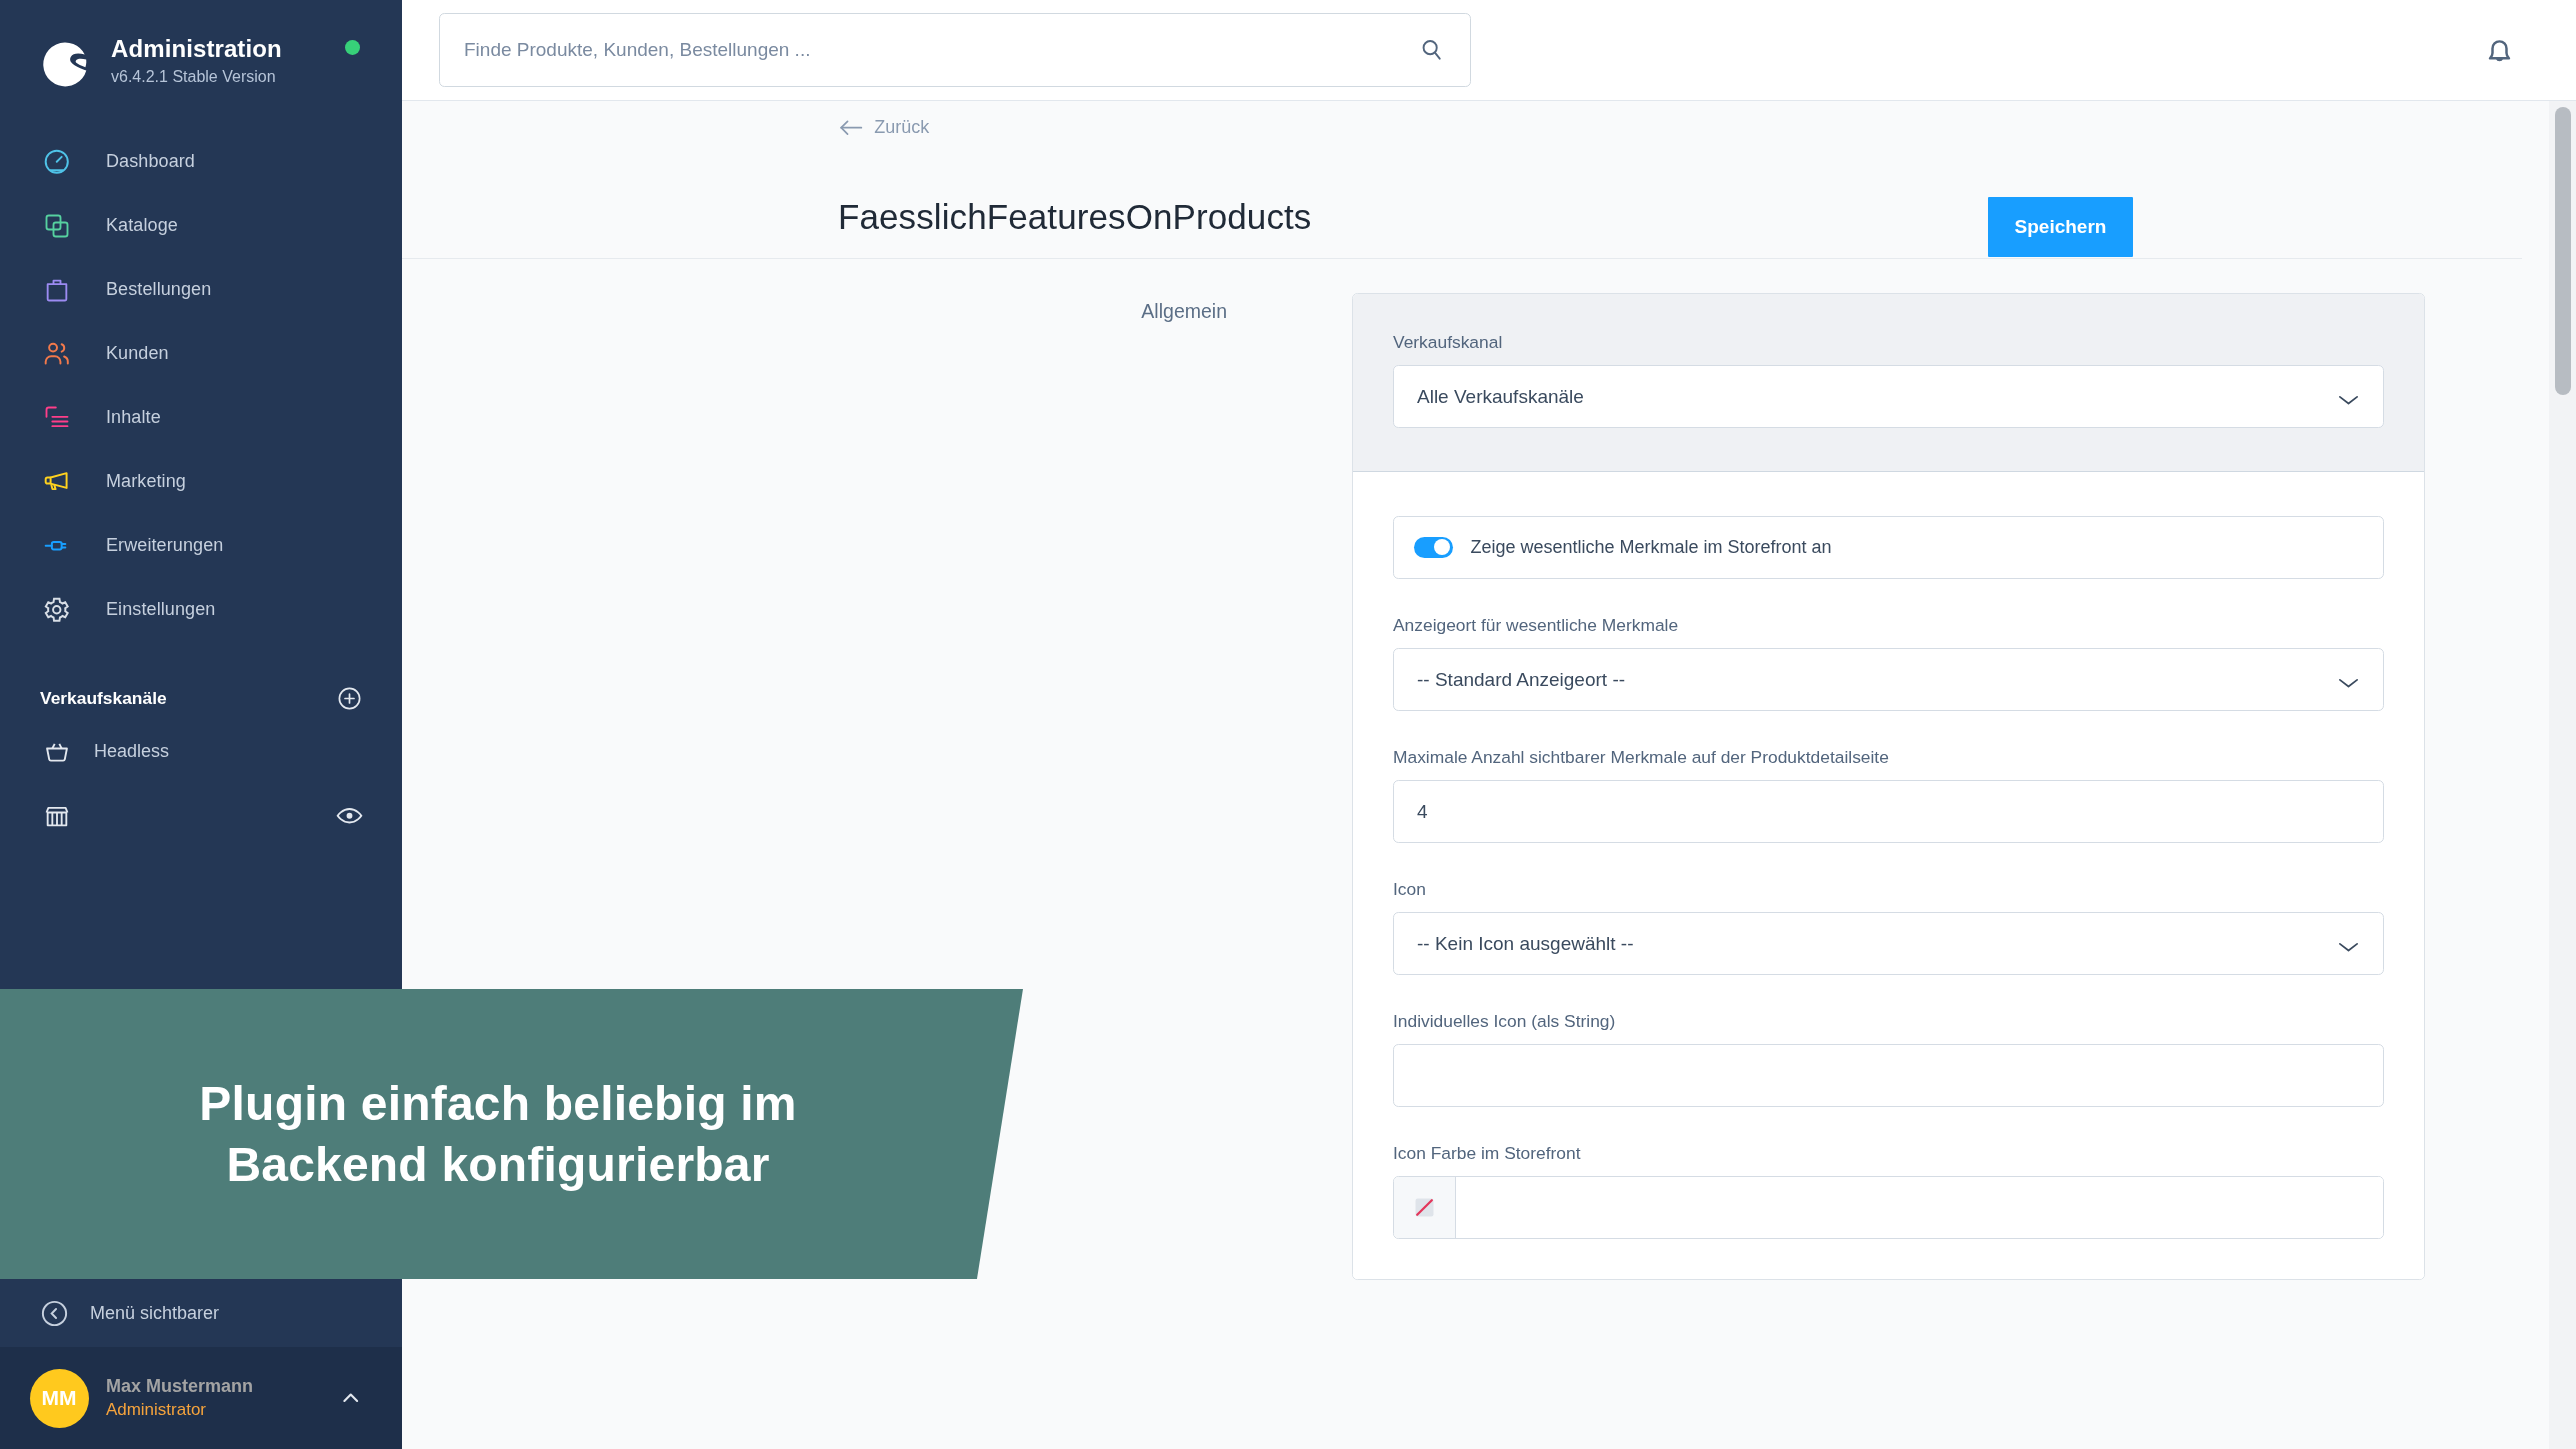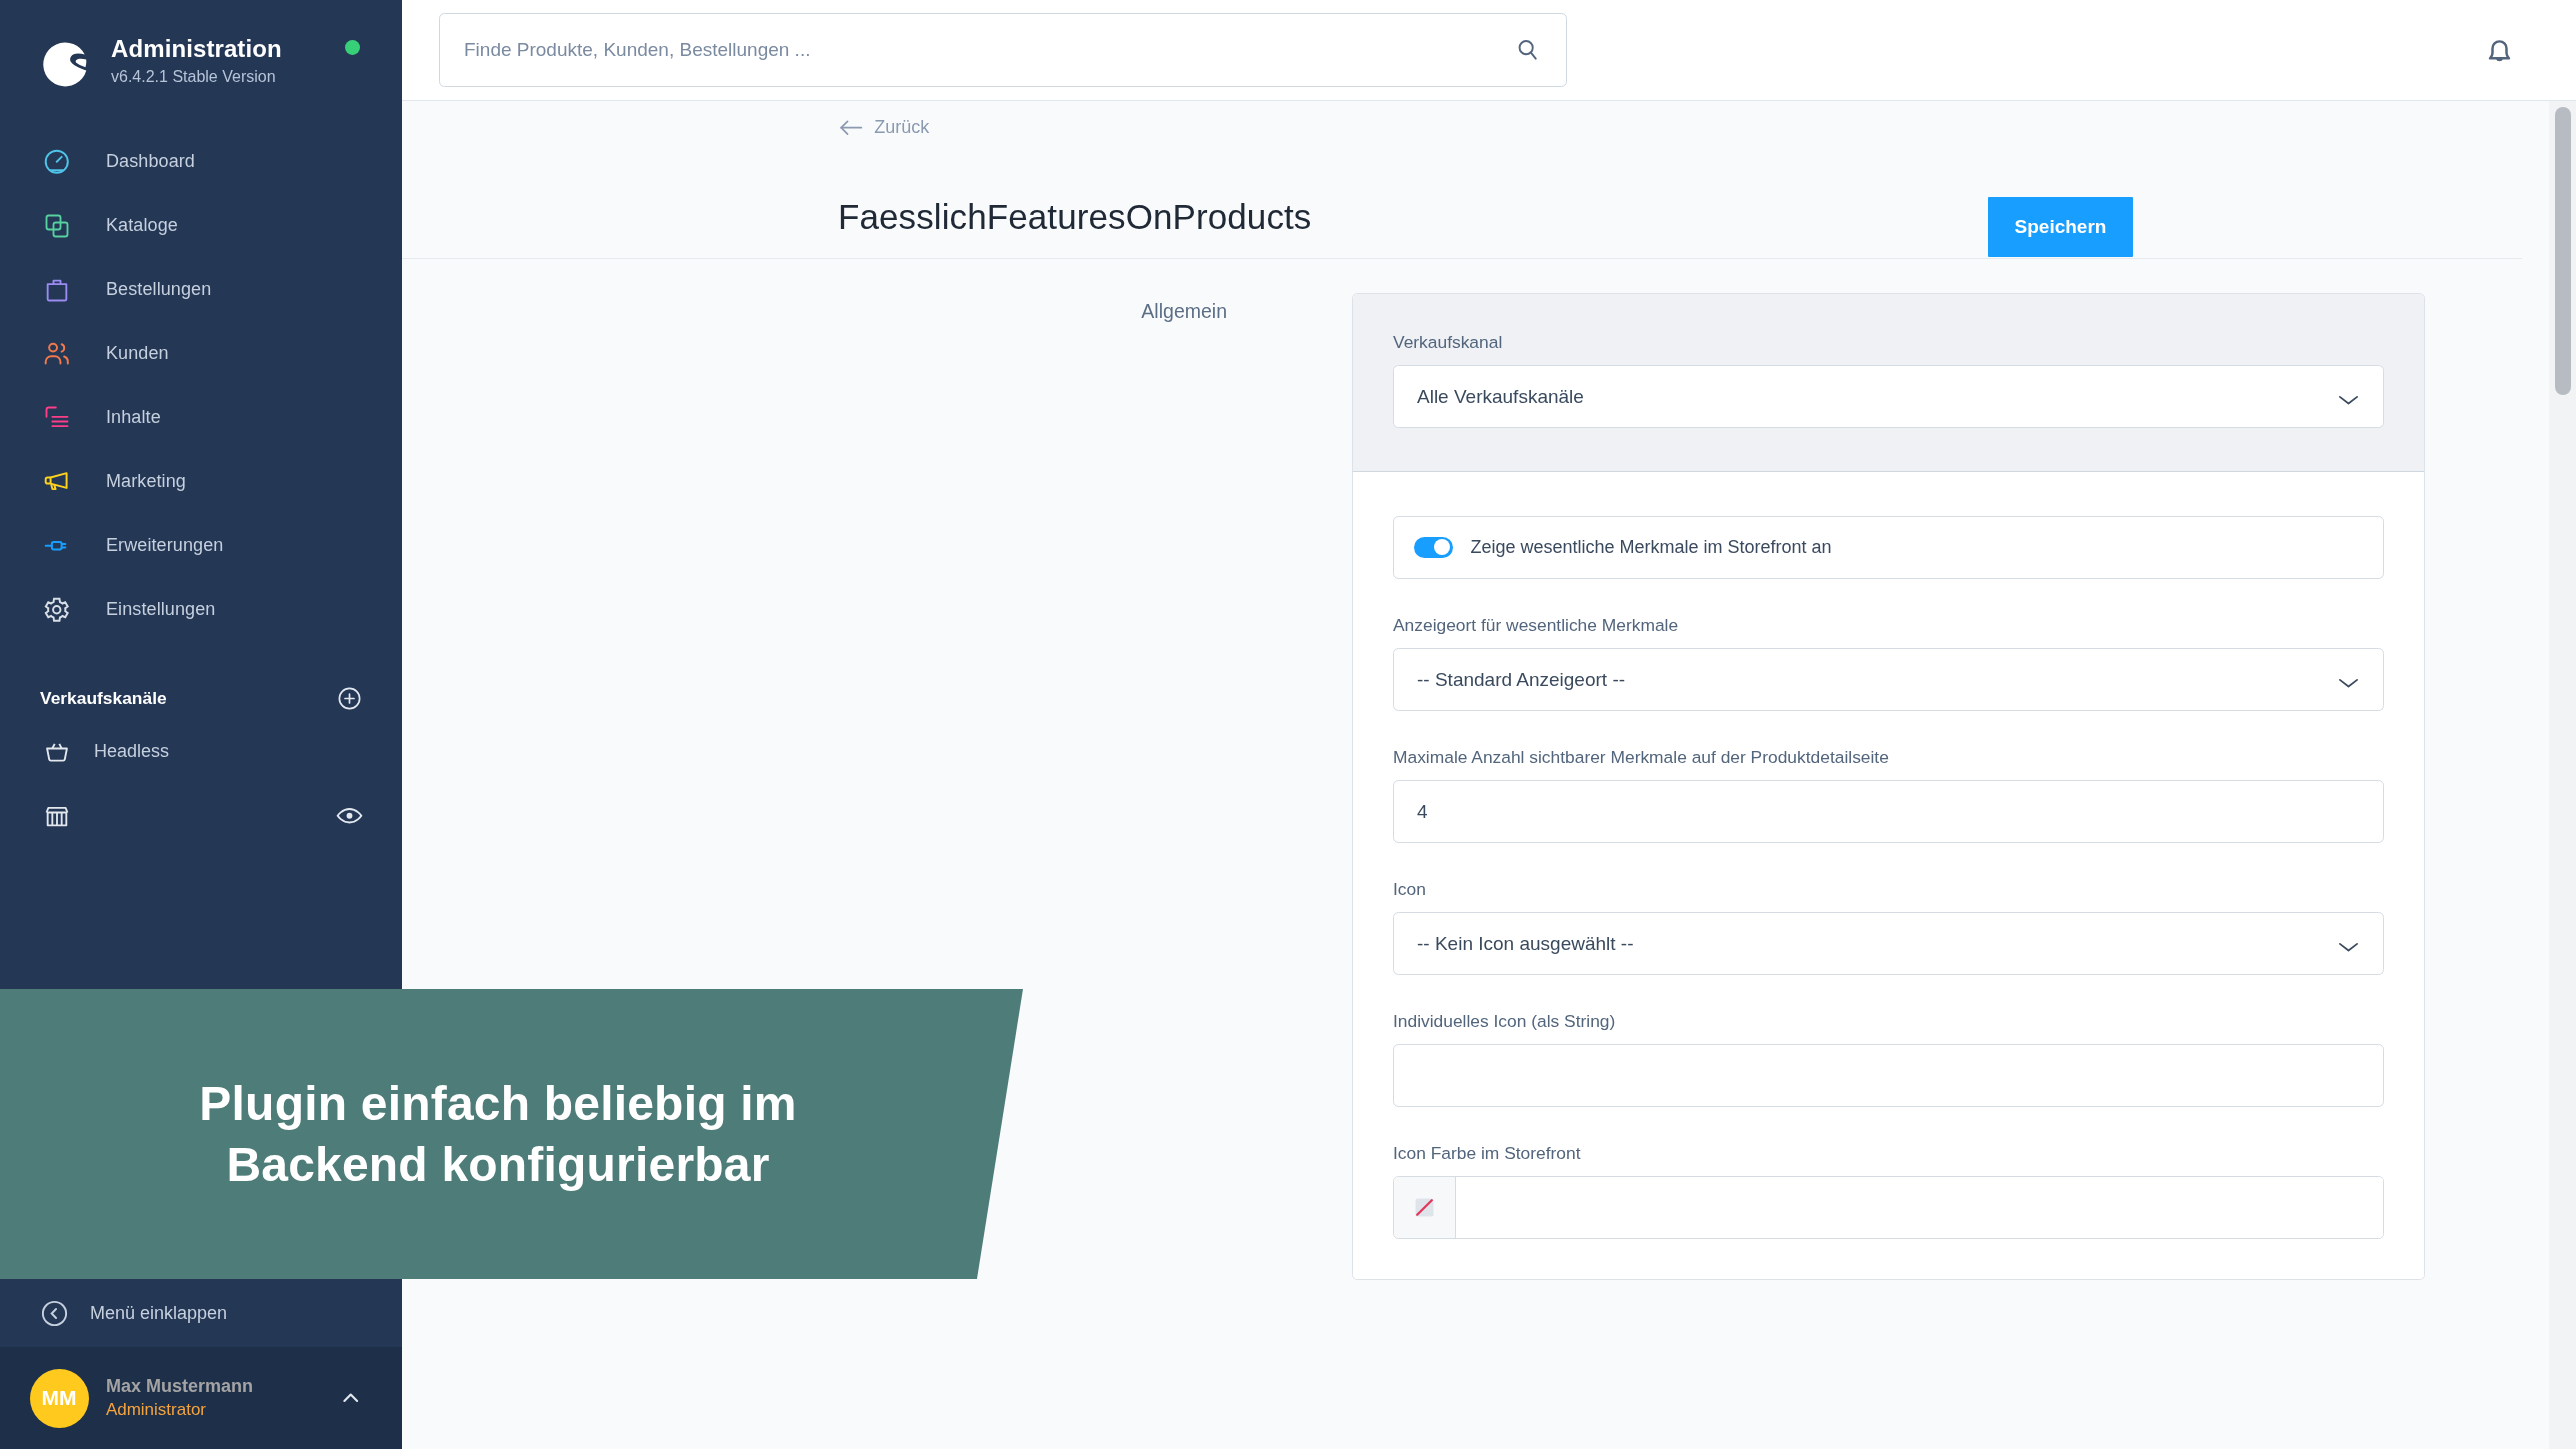--- a/index.html
+++ b/index.html
@@ -52,21 +52,21 @@
   .sb-user-name{ font-size:18px; font-weight:700; color:#a3a3a3; line-height:1.25;}
   .sb-user-role{ font-size:17px; color:#F5A33C; line-height:1.3; margin-top:1.3px;}
   .sb-user-chev{ margin-left:auto; width:25.5px; height:25.5px;}
 
   
   .topbar{
     position:absolute; left:402px; top:0; width:2174px; height:101px;
     background:#fff; border-bottom:1.3px solid #E2E7ED;
     display:flex; align-items:center; justify-content:center;
   }
-  .search-wrap{ position:absolute; left:439px; top:13.4px; width:1128px; height:74px; }
+  .search-wrap{ position:absolute; left:439px; top:13.4px; width:1032px; height:74px; }
   .search-box{
     width:100%; height:100%; border:1.3px solid #D1D9E0; border-radius:5.4px; background:#fff;
     display:flex; align-items:center; padding:0 24px; cursor:text;
   }
   .search-ph{ font-size:19px; color:#7A8AA0; flex:1; }
   .search-ic{ width:27px; height:27px; flex:none;}
   .bell{ position:absolute; right:59px; top:32px; width:35px; height:38px; cursor:pointer;}
 
   
   .scroll-track{ position:absolute; right:0; top:101px; width:27px; height:1348px; background:#F2F3F5;}
@@ -288,21 +288,21 @@
     </span>
   </div>
 
   <div class="sb-collapse">
     <span class="ic">
       <svg width="31" height="31" viewBox="0 0 24 24" fill="none" stroke="#C6D0DE" stroke-width="1.5" stroke-linecap="round">
         <circle cx="12" cy="12" r="9"></circle>
           <path d="M13.2 8.5L9.8 12l3.4 3.5"></path>
       </svg>
     </span>
-    <span class="lbl">Menü einklappen</span>
+    <span class="lbl">Menü sichtbarer</span>
   </div>
 
   <div class="sb-user">
     <span class="avatar">MM</span>
     <span class="sb-user-txt">
       <span class="sb-user-name">Max Mustermann</span>
       <span class="sb-user-role">Administrator</span>
     </span>
     <span class="sb-user-chev">
       <svg width="25.5" height="25.5" viewBox="0 0 24 24" fill="none" stroke="#E3E8EF" stroke-width="2" stroke-linecap="round" stroke-linejoin="round">

